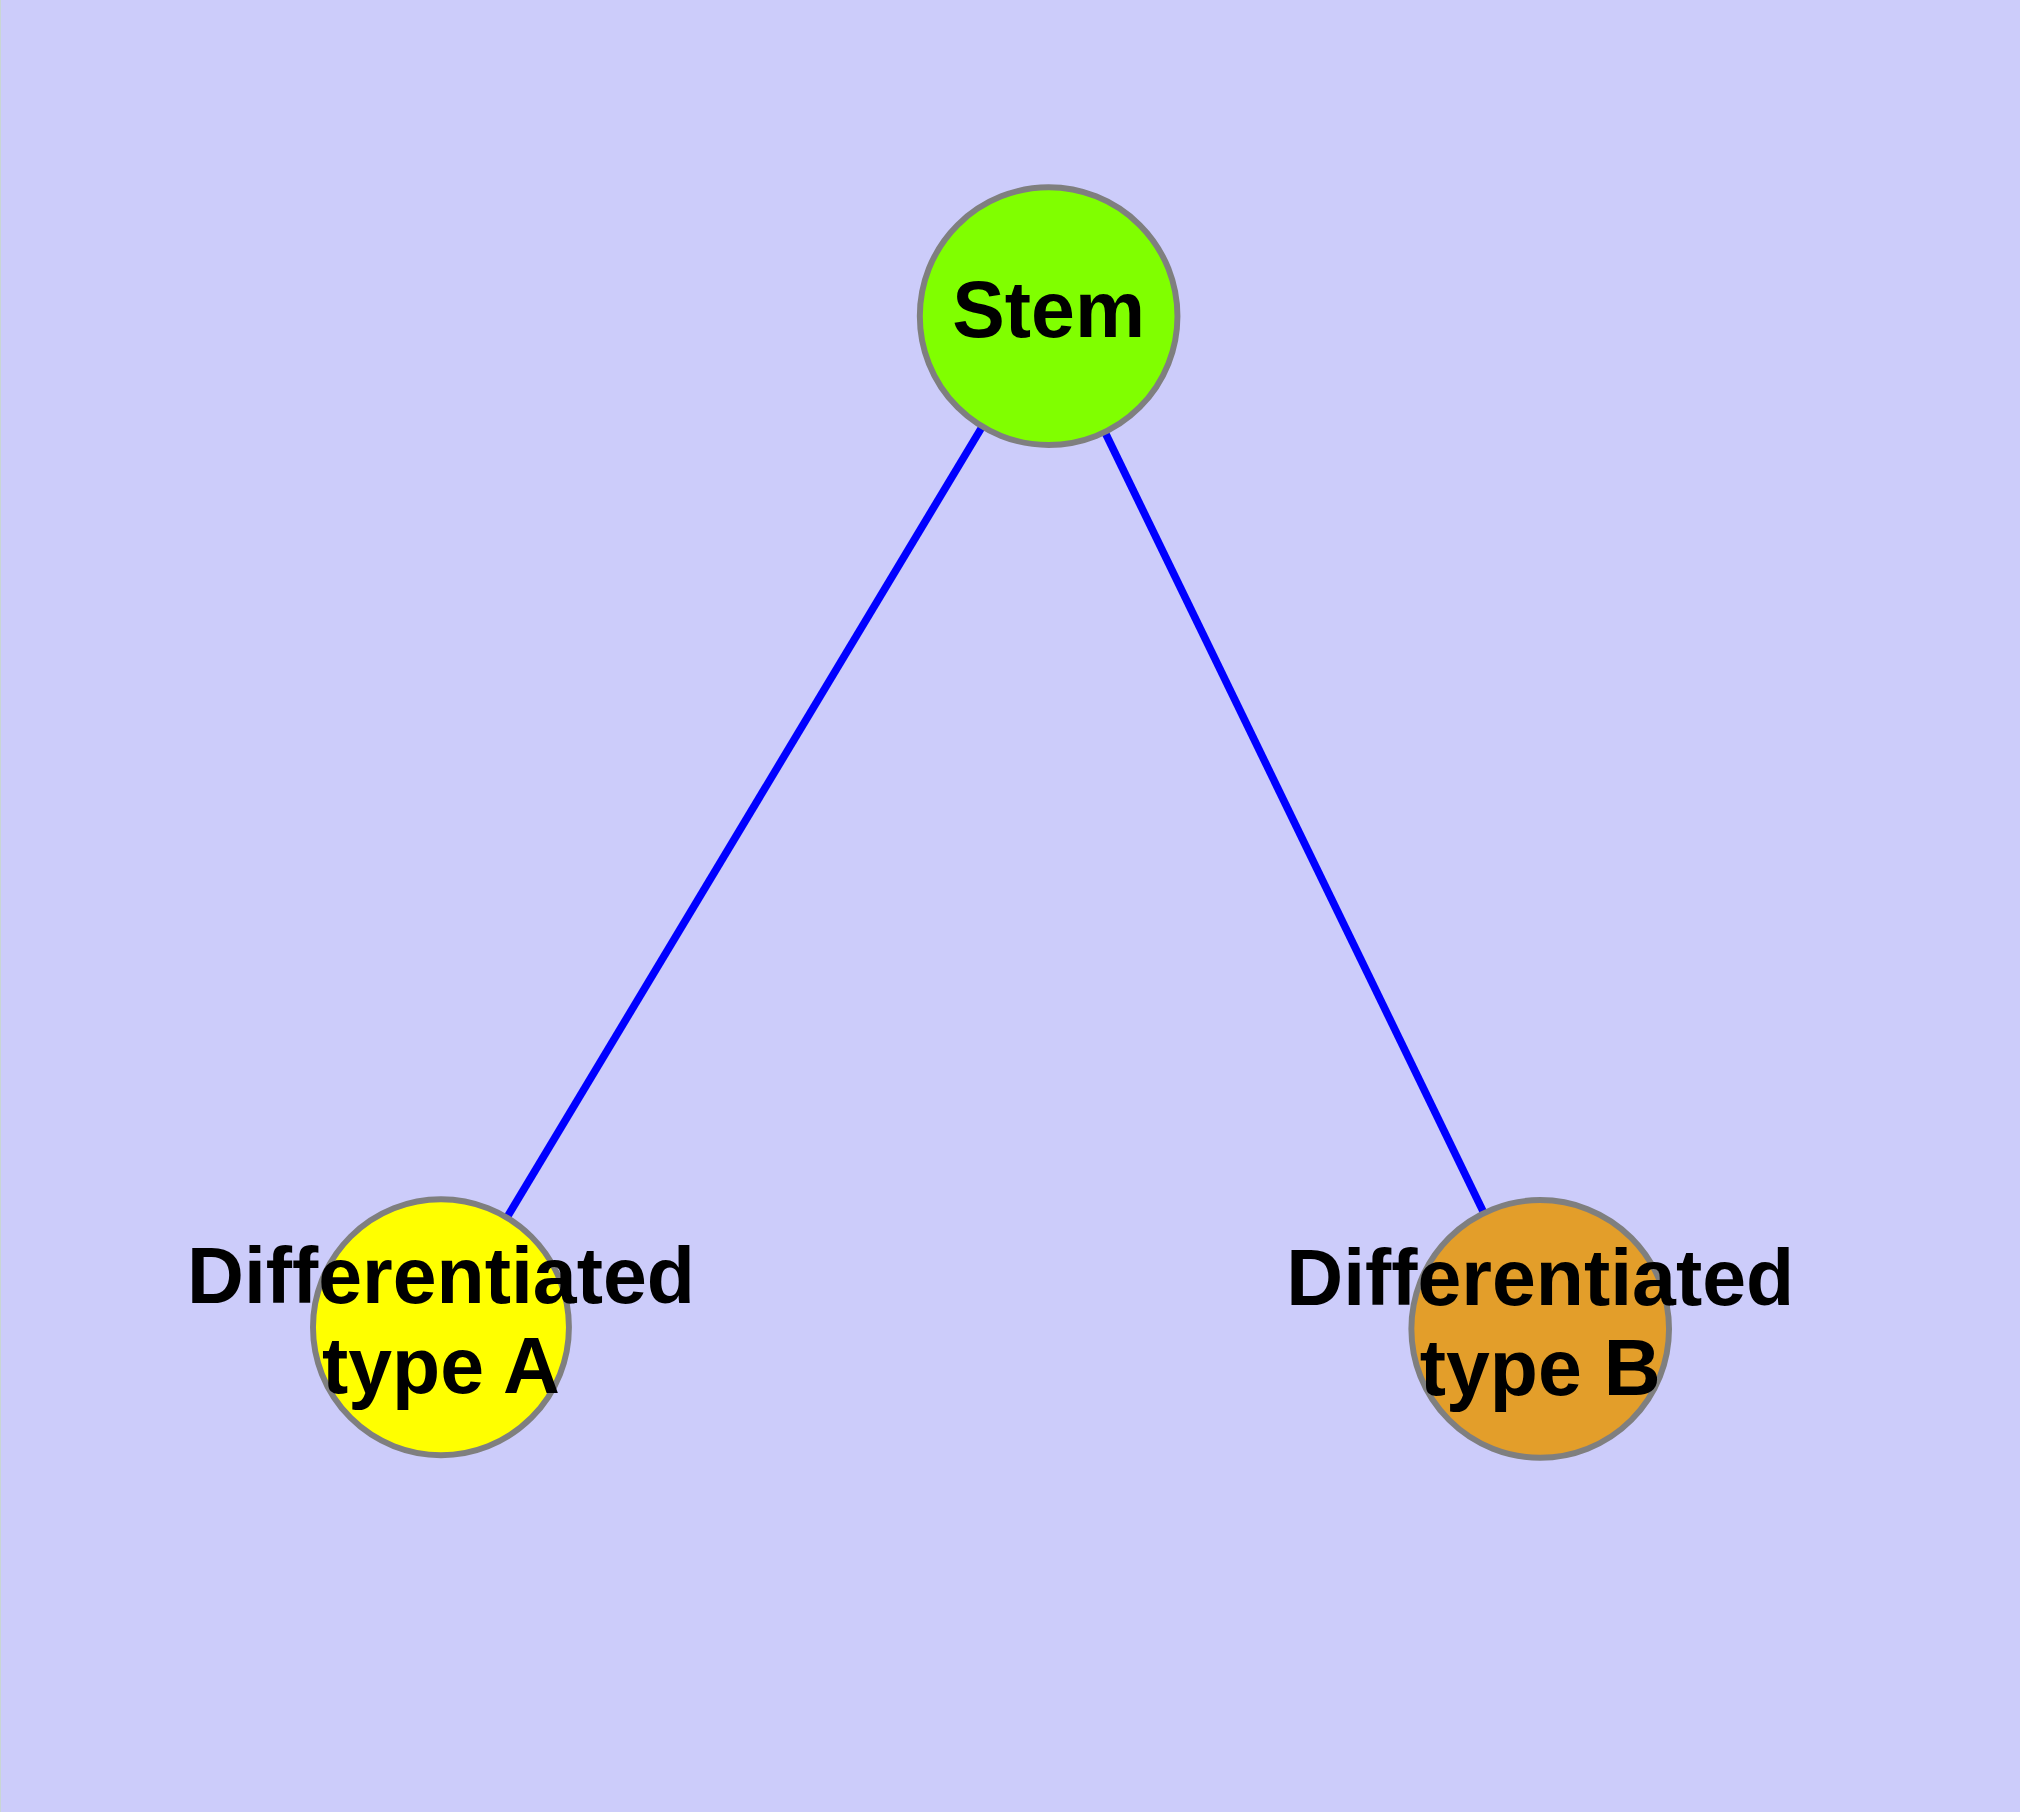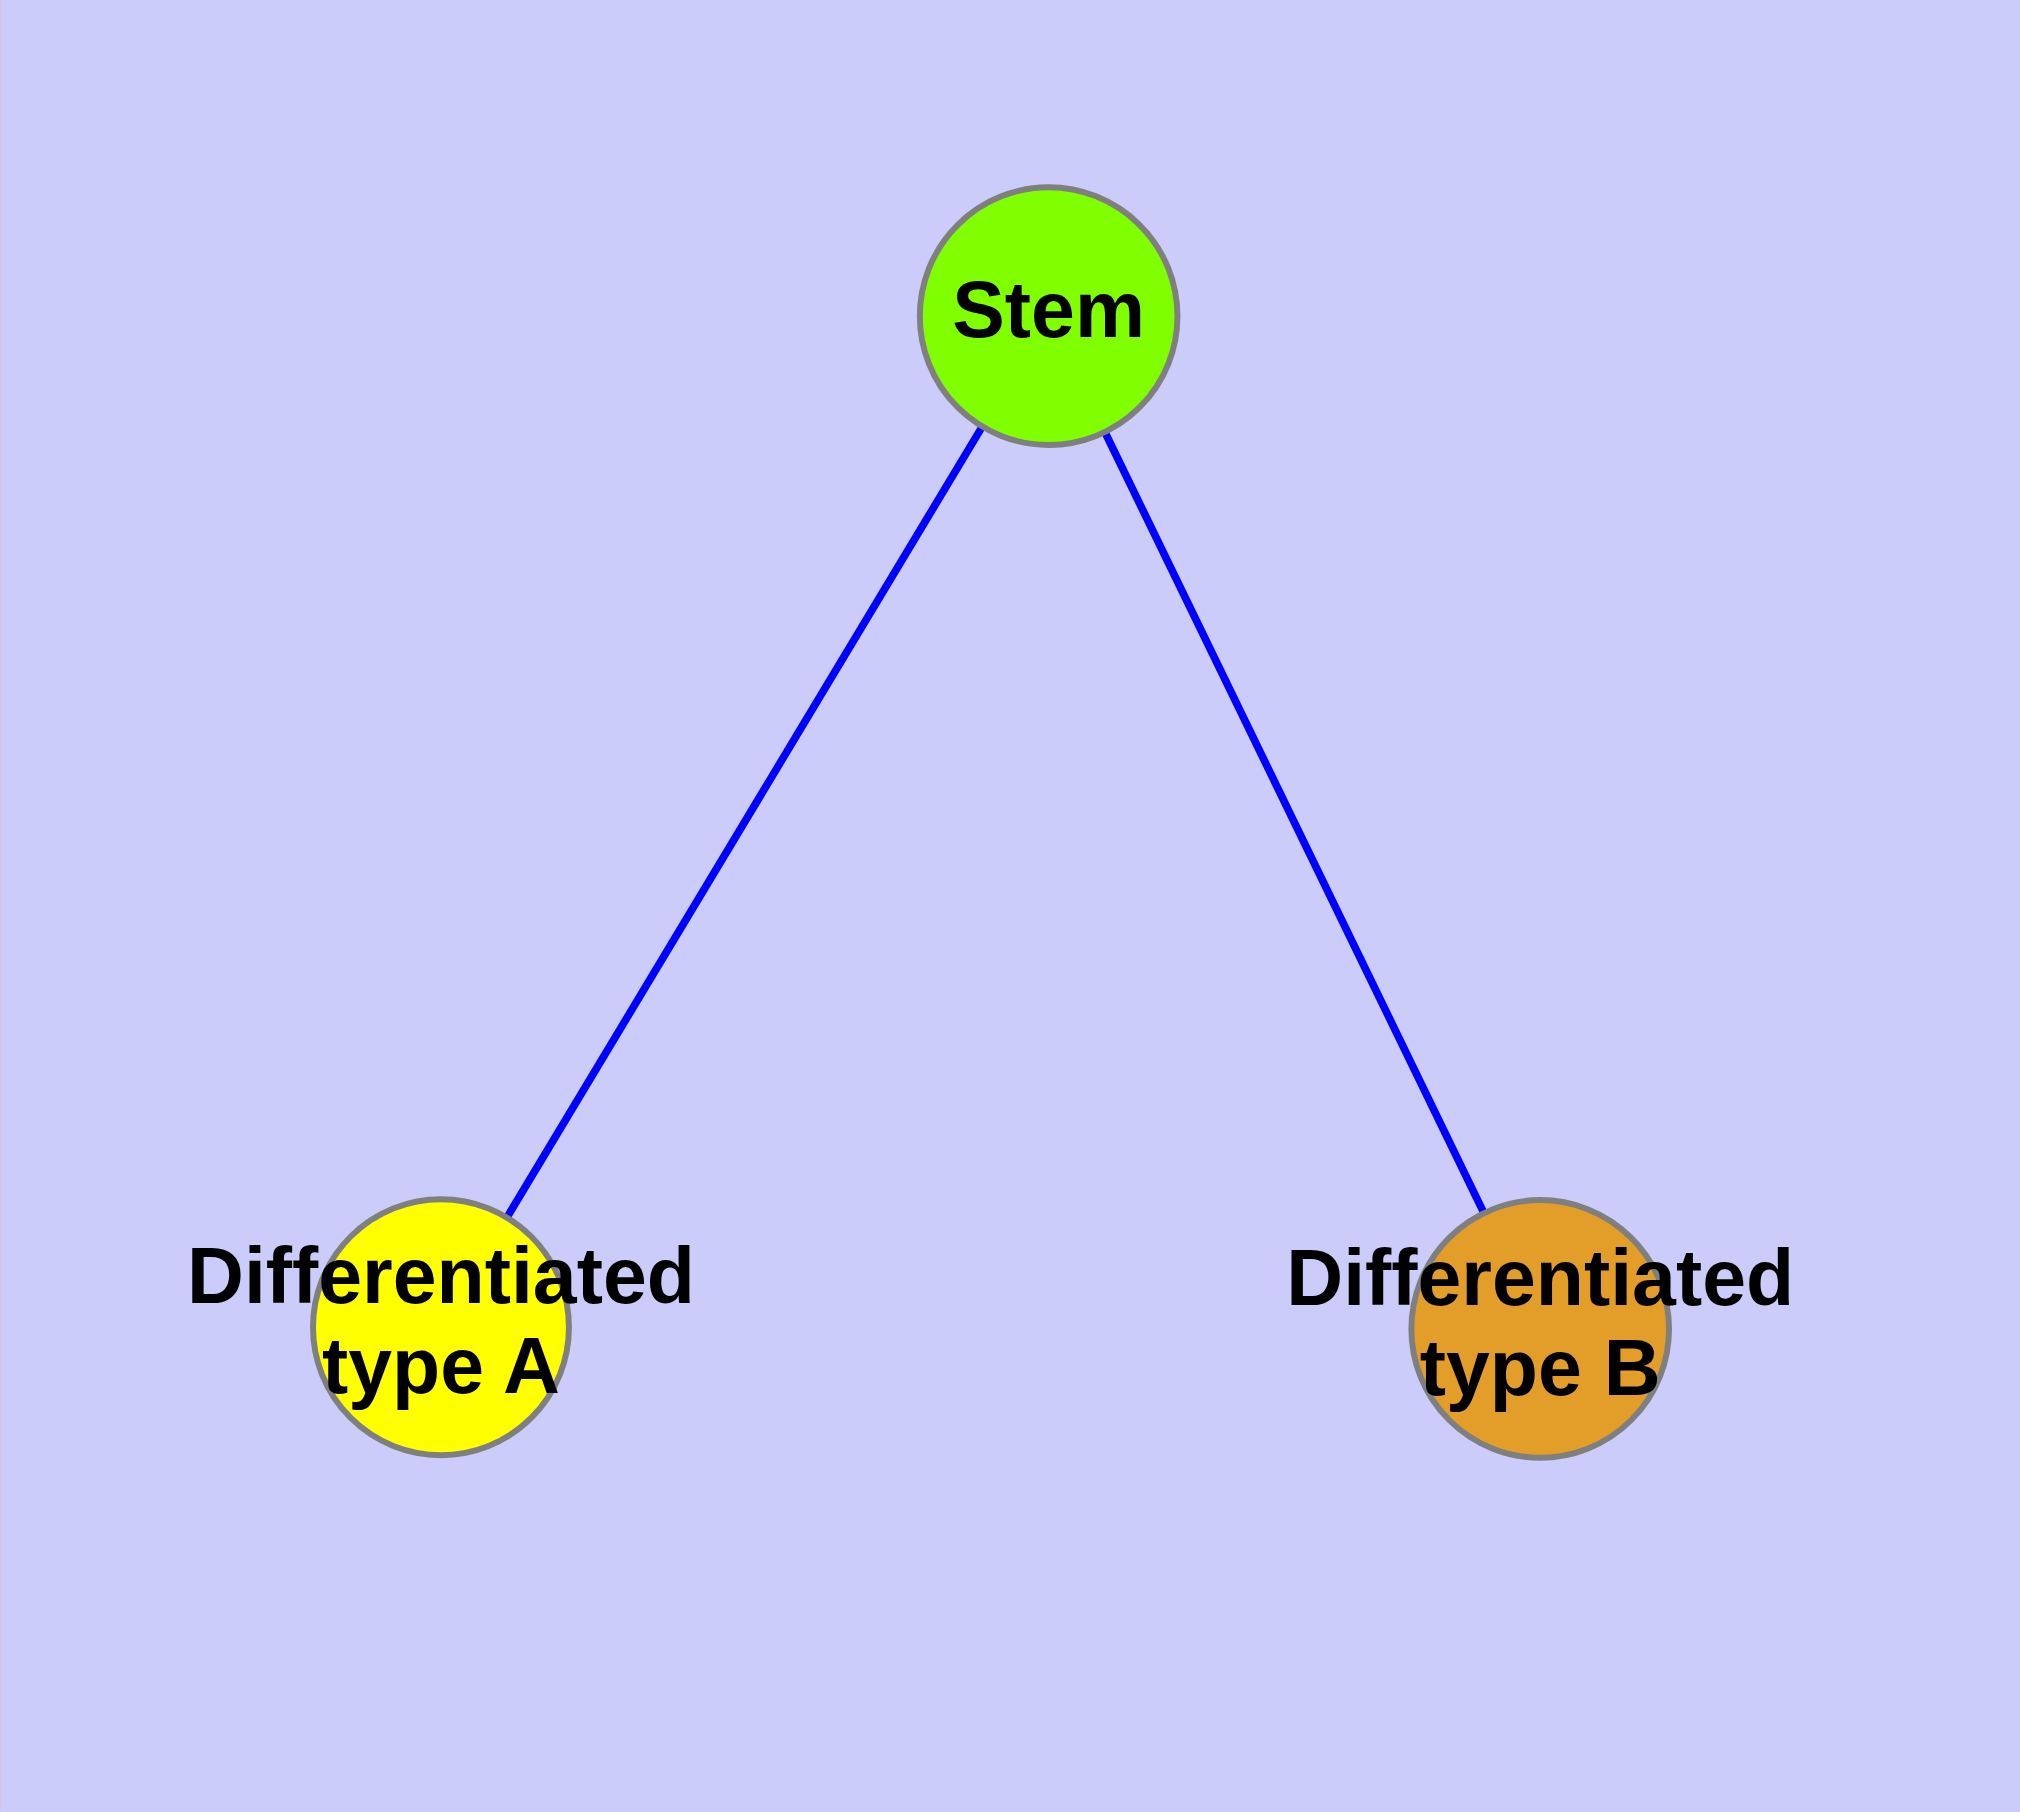--- a/index.html
+++ b/index.html
@@ -30,21 +30,21 @@
     fill: #000000;
     text-anchor: middle;
     dominant-baseline: middle;
     paint-order: normal;
     white-space: pre;
   }
 </style>
 </head>
 <body>
 
-<div id="canvas" style="width: 2021px; height: 1812px; background: #fca5a5;">
+<div id="canvas" style="width: 2021px; height: 1812px; background: #bef264;">
   <svg id="graph-svg" viewBox="0 0 2384 2138" xmlns="http://www.w3.org/2000/svg">
     <rect id="bg-rect" x="0" y="0" width="2384" height="2138" fill="#ccccfa"></rect>
     <g id="edges-layer">
         <line x1="1160.2456981822115" y1="500.7097378920803" x2="596.2391722753871" y2="1439.1473744427658" stroke="#0000ff" stroke-width="9" stroke-linecap="butt"></line>
         <line x1="1302.0597905281597" y1="507.04560289853595" x2="1751.9402094718403" y2="1433.954397101464" stroke="#0000ff" stroke-width="9" stroke-linecap="butt"></line>
       </g>
     <g id="nodes-layer">
         <circle cx="1237" cy="373" r="152" fill="#80ff00" stroke="#7f7f7f" stroke-width="7"></circle>
         <circle cx="520" cy="1566" r="151" fill="#ffff00" stroke="#7f7f7f" stroke-width="7"></circle>
         <circle cx="1817" cy="1568" r="152" fill="#e39e2a" stroke="#7f7f7f" stroke-width="7"></circle>

